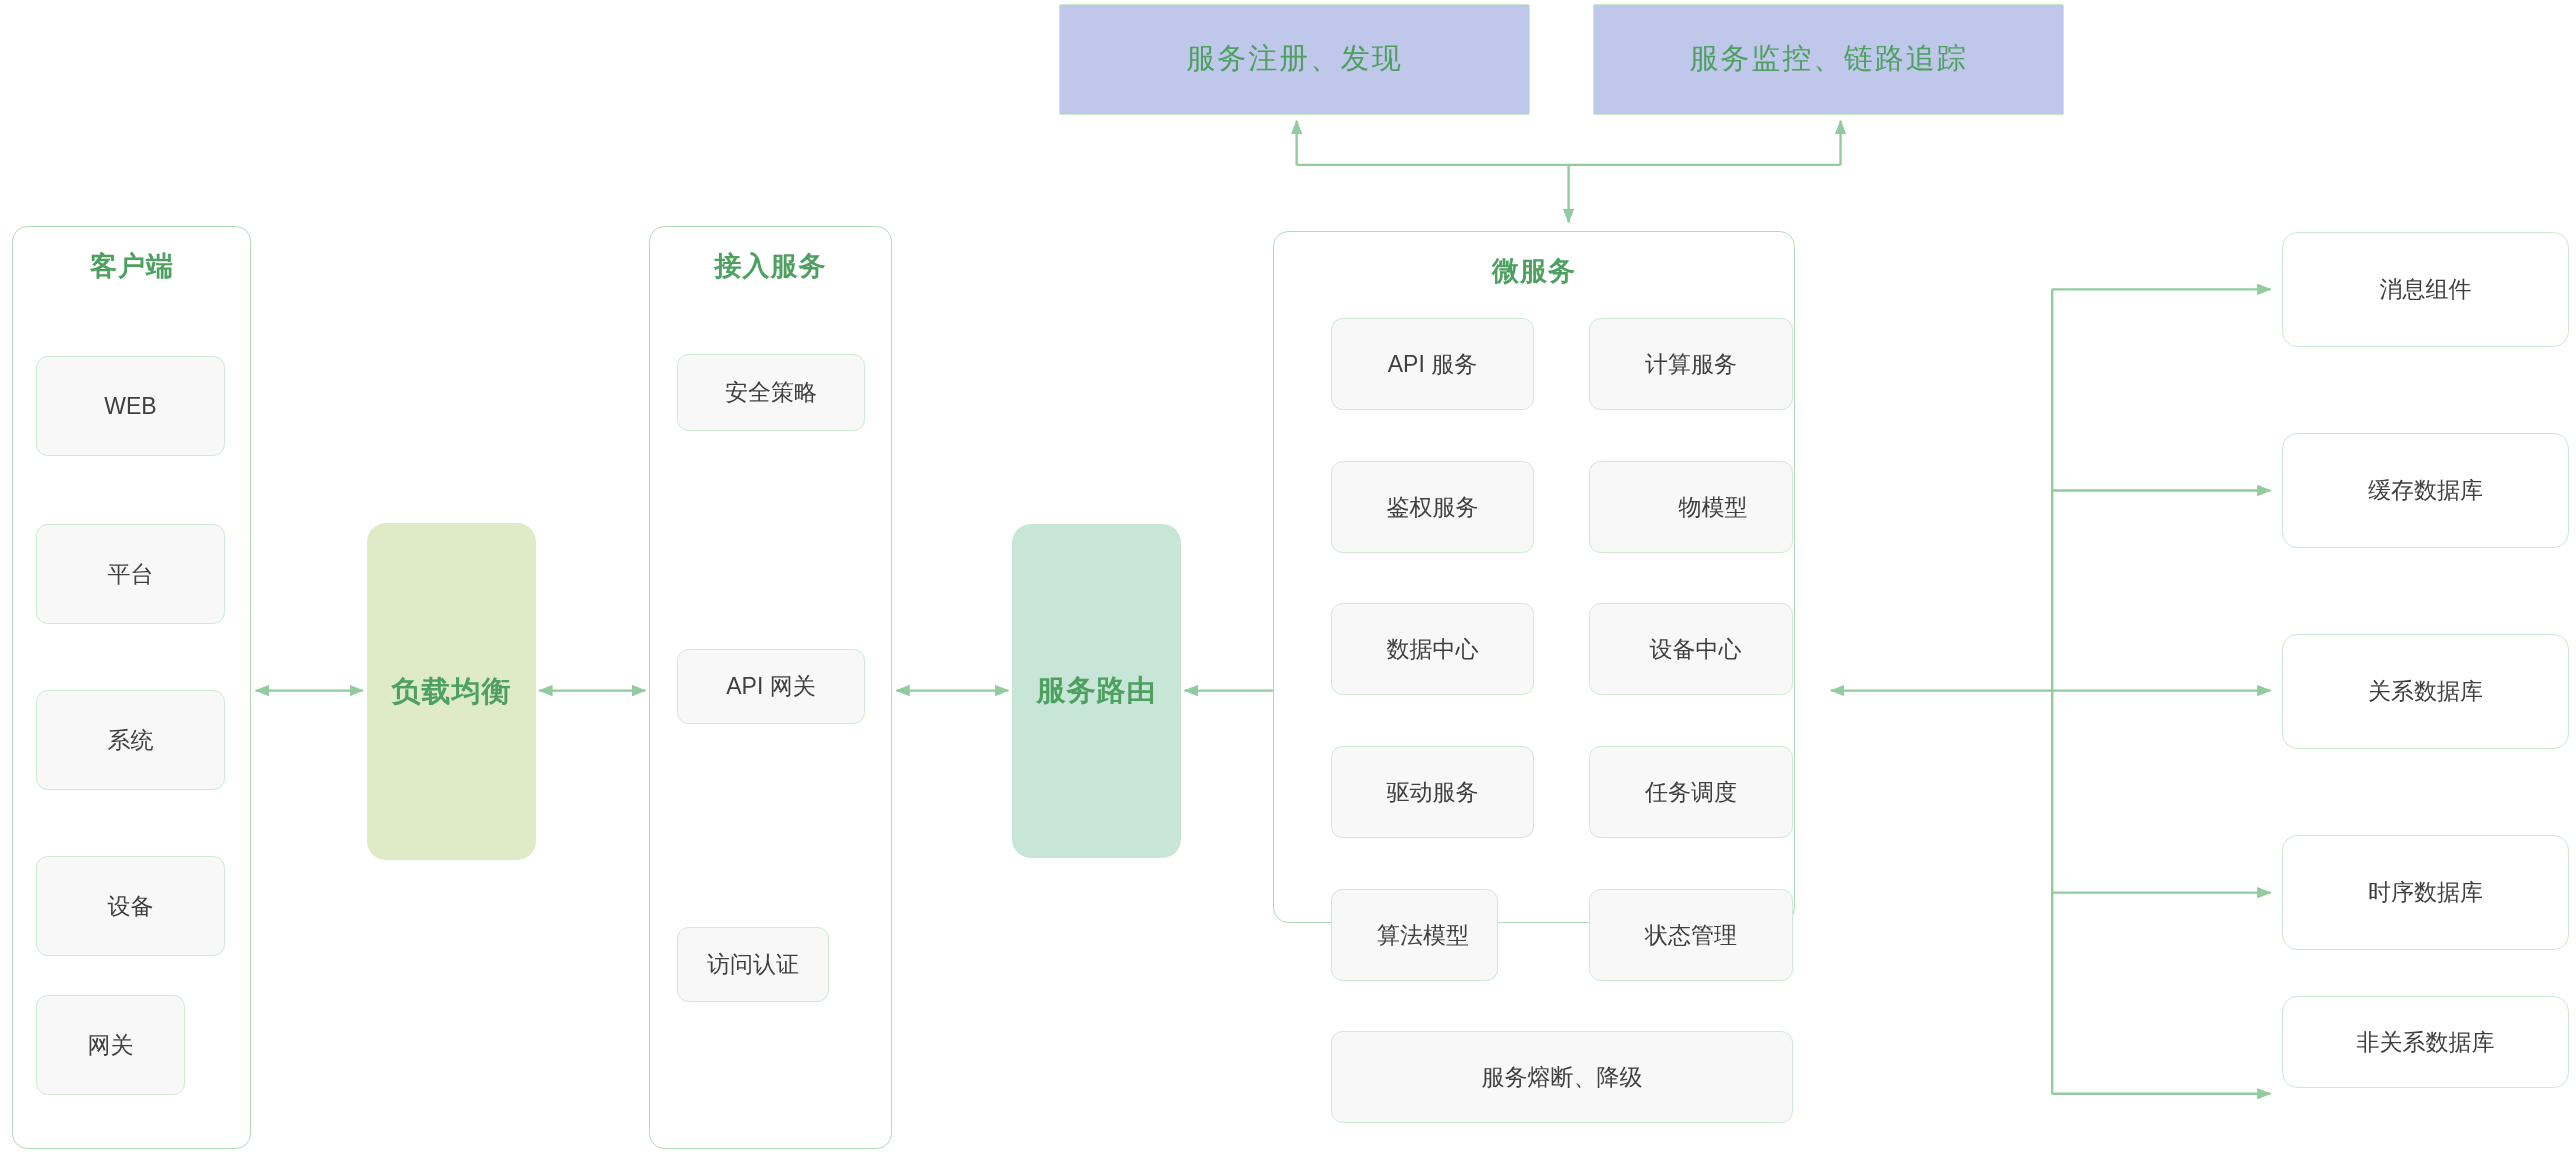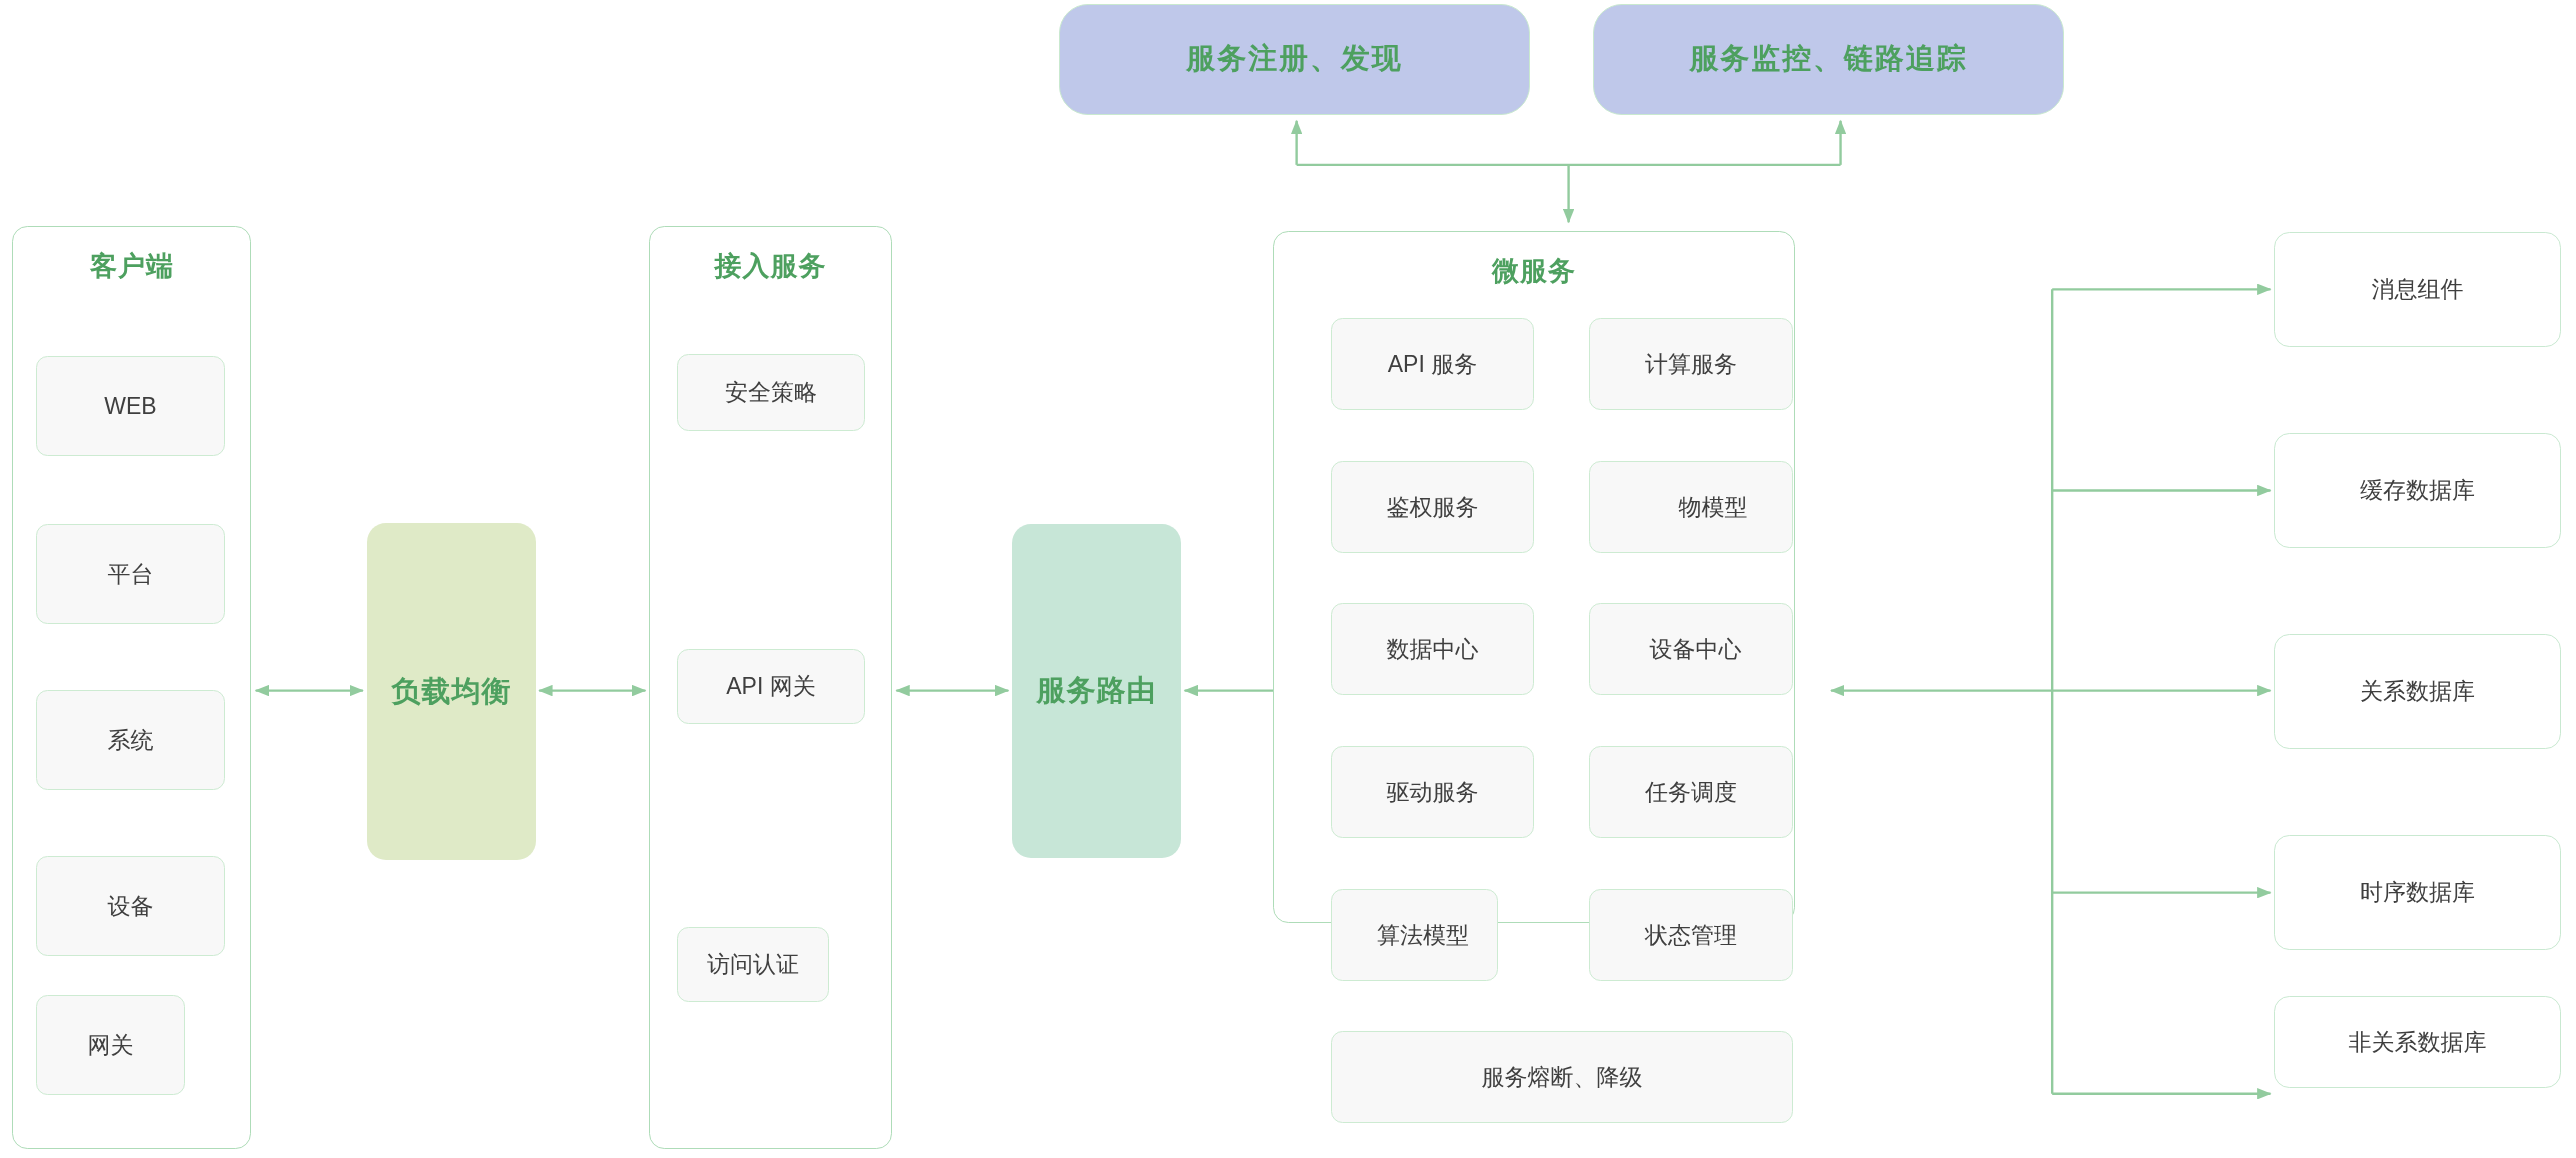--- a/index.html
+++ b/index.html
@@ -36,35 +36,36 @@
   .item{
     background:var(--item-fill);
     border:1.9px solid var(--item-border);
     border-radius:11.5px;
     color:var(--text-dark);
     font-size:23px;
   }
   .topbox{
     background:var(--lavender);
     border:1.9px solid var(--lavender-border);
-    border-radius:29px;
+    border-radius:2px;
     color:var(--title-green);
-    font-size:29px;font-weight:bold;letter-spacing:1.9px;text-align:center;
+    font-size:29px;font-weight:normal;letter-spacing:1.9px;text-align:center;
   }
   .bigbox{
     border-radius:19px;
     color:var(--title-green);
     font-size:29px;font-weight:bold;letter-spacing:1px;
   }
   .whitebox{
     background:#ffffff;
     border:1.9px solid var(--white-box-border);
     border-radius:15.3px;
     color:var(--text-dark);
     font-size:23px;
+    margin-left:8px;
   }
   svg.wires{position:absolute;left:0;top:0;pointer-events:none;}
   svg.wires line{stroke:var(--arrow);stroke-width:2.5;}
 </style>
 </head>
 <body>
 
 <svg class="wires" width="2576" height="1159" viewBox="0 0 2690 1210">
   <defs>
     <marker id="ah" markerUnits="userSpaceOnUse" markerWidth="16" markerHeight="12" refX="14" refY="6" orient="auto-start-reverse">

